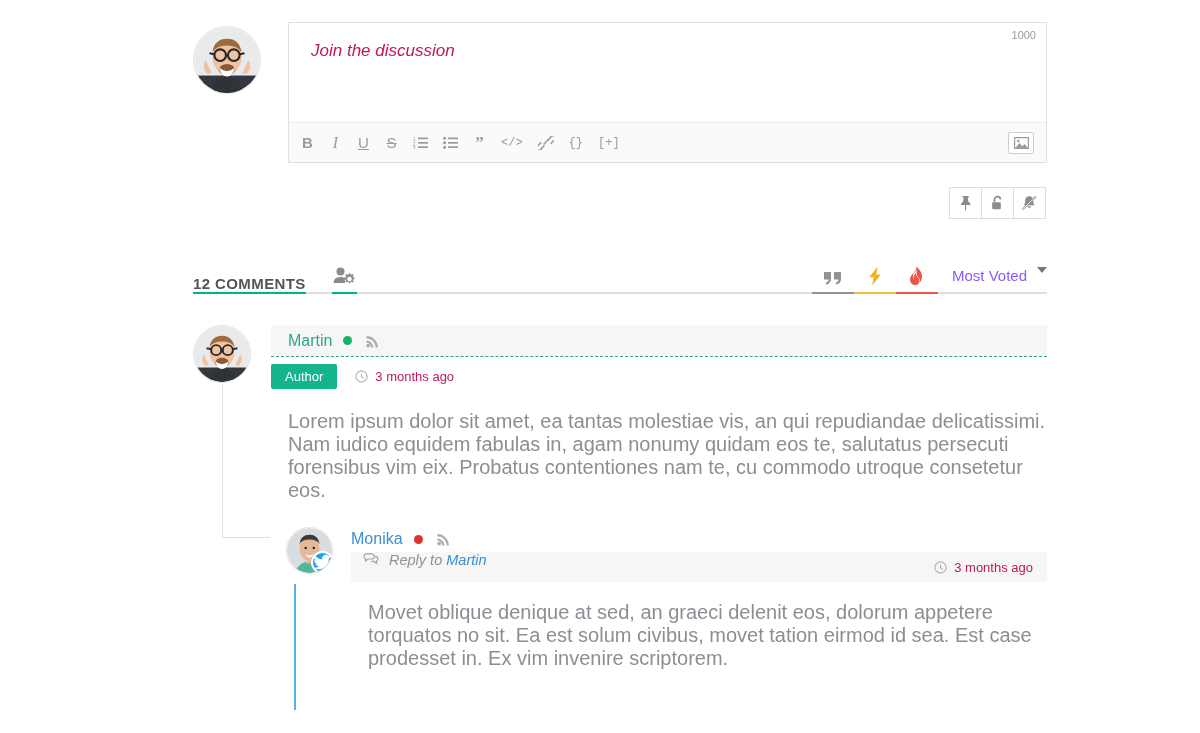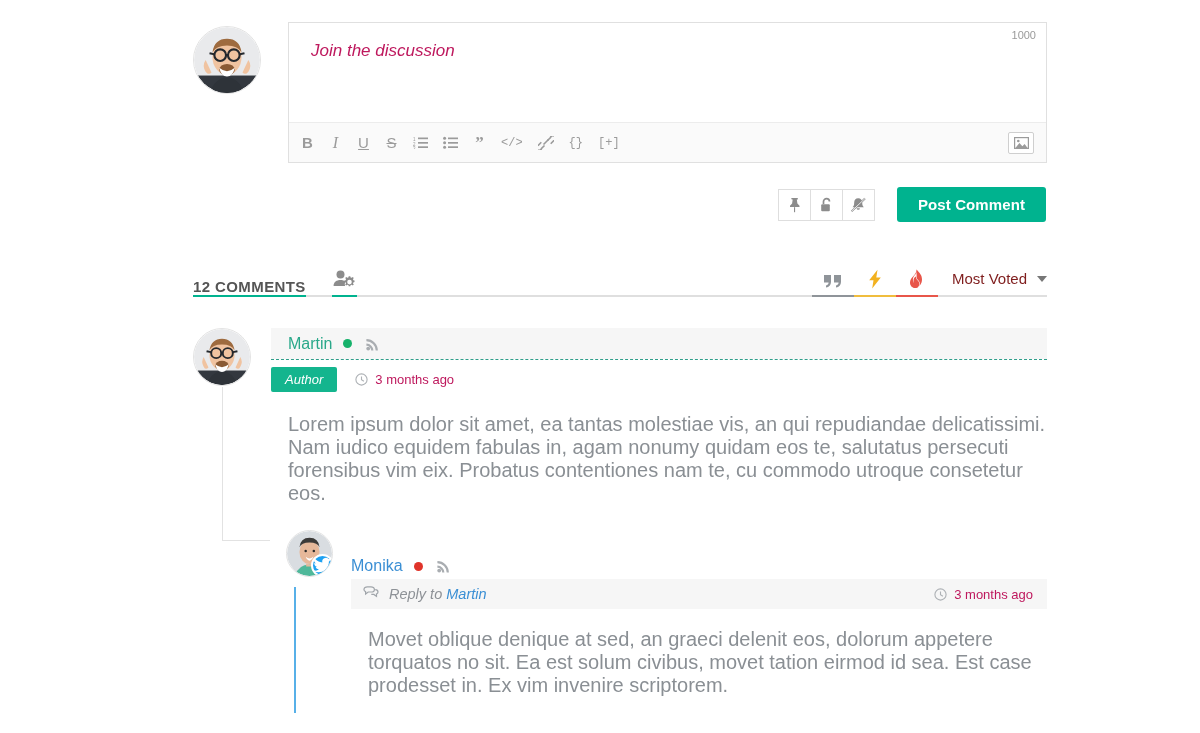--- a/index.html
+++ b/index.html
@@ -183,23 +183,23 @@
     cursor: pointer;
     box-sizing: border-box;
   }
   .sort-tab.t-quote { border-bottom: 2px solid #8f9499; }
   .sort-tab.t-bolt  { border-bottom: 2px solid #f0bd3e; }
   .sort-tab.t-fire  { border-bottom: 2px solid #e8564a; }
   .sort-sel {
     margin-left: 14px;
     padding-bottom: 8px;
     font-size: 15px;
-    color: #7f1d1d;
-    display: flex;
-    align-items: center;
+    color: #8b5cf6;
+    display: flex;
+    align-items: flex-start;
     cursor: pointer;
   }
   .caret {
     width: 0; height: 0;
     border-left: 5px solid transparent;
     border-right: 5px solid transparent;
     border-top: 6px solid #777;
     margin-left: 10px;
   }
 
@@ -242,21 +242,20 @@
     height: 32px;
     box-sizing: border-box;
   }
   .badge {
     background: #14b58e;
     color: #fff;
     font-size: 13px;
     padding: 5px 14px;
     border-radius: 2px;
     font-family: "Liberation Sans", sans-serif;
-    font-style: italic;
   }
   .ts {
     display: inline-flex;
     align-items: center;
     color: #be185d;
     font-size: 13px;
     margin-left: 18px;
   }
   .ts svg { margin-right: 7px; }
   .ctext {
@@ -333,21 +332,20 @@
     background: #1da1f2;
     border: 2px solid #fff;
     right: -2px; bottom: -1px;
     display: flex; align-items:center; justify-content:center;
     z-index: 4;
   }
   .reply-meta {
     background: #f6f6f6;
     height: 30px;
     display: flex;
-    align-items: center;
     padding: 0 14px 0 12px;
     margin-top: 1px;
     box-sizing: border-box;
   }
   .rt { color: #8e9297; font-size: 14.5px; font-style: italic; margin-left: 9px; }
   .rt b { font-weight: normal; color: #3b8fd4; font-style: italic; }
   .reply-ts { margin-left: auto; }
 </style>
 </head>
 <body>
@@ -455,21 +453,20 @@
           </svg>
       </span>
       <span class="tog">
         <svg width="17" height="16" viewBox="0 0 17 16">
             <path d="M8.2 1.3 c2.6 0 4 1.9 4 4.2 c0 3 .9 4 1.6 4.7 H2.6 c.7-.7 1.6-1.7 1.6-4.7 c0-2.3 1.4-4.2 4-4.2z" fill="#8c8c8c"></path>
             <path d="M6.6 11.2 h3.3 a1.65 1.65 0 0 1 -3.3 0z" fill="#8c8c8c"></path>
             <line x1="1.5" y1="14.3" x2="15" y2="1.5" stroke="#8c8c8c" stroke-width="1.8"></line>
             <line x1="1.5" y1="14.3" x2="15" y2="1.5" stroke="#fff" stroke-width="0.8"></line>
           </svg>
       </span>
-      <button class="post-btn">Post Comment</button>
     </div>
 
     <div class="cmt-head">
       <div class="cmt-count">12 COMMENTS</div>
       <div class="head-gear">
         <svg width="25" height="20" viewBox="0 0 25 20">
             <g fill="#8c8c8c">
               <circle cx="8.5" cy="5.5" r="4"></circle>
               <path d="M1.6 17 c0-4 3-6 6.9-6 c2 0 3.7 .5 4.9 1.5 c-.4 .8 -.6 1.6 -.6 2.5 c0 .7 .1 1.4 .4 2z"></path>
               <path d="M18.6 8.5 l1.2 .3 l.9 -.8 l1.1 1.1 l-.8 .9 l.3 1.2 l1.2 .3 v1.6 l-1.2 .3 l-.3 1.2 l.8 .9 l-1.1 1.1 l-.9 -.8 l-1.2 .3 l-.3 1.2 h-1.6 l-.3 -1.2 l-1.2 -.3 l-.9 .8 l-1.1 -1.1 l.8 -.9 l-.3 -1.2 l-1.2 -.3 v-1.6 l1.2 -.3 l.3 -1.2 l-.8 -.9 l1.1 -1.1 l.9 .8 l1.2 -.3 l.3 -1.2 h1.6 z"></path>
@@ -588,21 +585,21 @@
               </g>
             </svg>
             <span class="tw-badge">
               <svg width="11" height="9" viewBox="0 0 11 9">
                   <path d="M10.6 1.1 a4.2 4.2 0 0 1 -1.2 .35 A2.1 2.1 0 0 0 10.3 .3 a4.2 4.2 0 0 1 -1.3 .5 A2.1 2.1 0 0 0 5.4 2.7 A6 6 0 0 1 1 .5 a2.1 2.1 0 0 0 .65 2.8 a2 2 0 0 1 -.95 -.27 a2.1 2.1 0 0 0 1.7 2.1 a2.1 2.1 0 0 1 -.95 .04 a2.1 2.1 0 0 0 2 1.45 A4.2 4.2 0 0 1 0 7.5 a6 6 0 0 0 3.2 .95 c3.9 0 6 -3.2 6 -6 v-.27 a4.2 4.2 0 0 0 1.4 -1.08z" fill="#fff"></path>
                 </svg>
             </span>
           </div>
 
           <div class="cmt-body" style="margin-left:18px;">
-            <div class="name-row" style="background:transparent;height:24px;padding-left:0;margin-top:24px;">
+            <div class="name-row" style="background:transparent;height:24px;padding-left:0;">
               <span class="uname user-c">Monika</span>
               <span class="dot off"></span>
               <span class="rss">
                 <svg width="14" height="14" viewBox="0 0 14 14">
                     <g fill="#a9adb1">
                       <circle cx="2.2" cy="11.6" r="1.9"></circle>
                       <path d="M.4 6.6 a7 7 0 0 1 7 7 h-2.2 a4.8 4.8 0 0 0 -4.8 -4.8z"></path>
                       <path d="M.4 2.1 a11.5 11.5 0 0 1 11.5 11.5 h-2.2 a9.3 9.3 0 0 0 -9.3 -9.3z"></path>
                     </g>
                   </svg>

